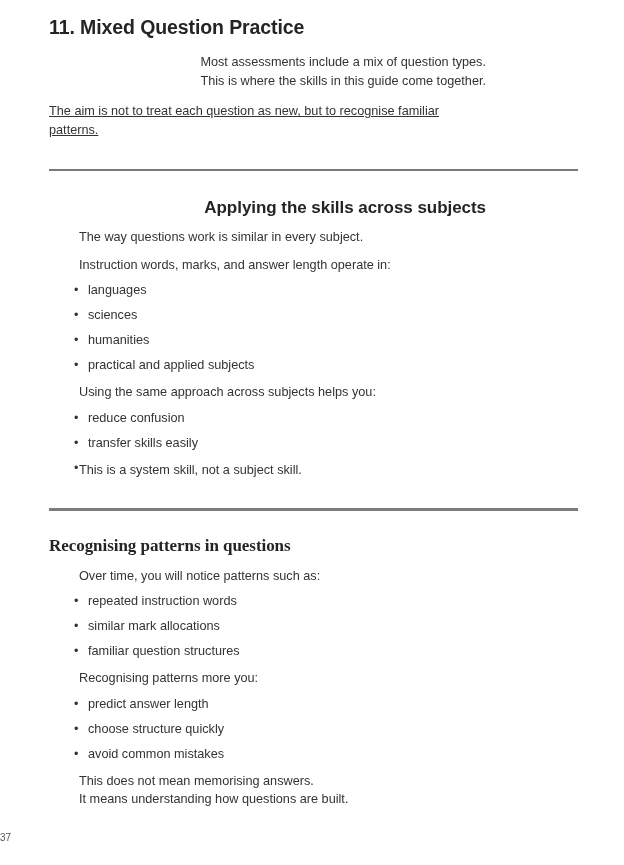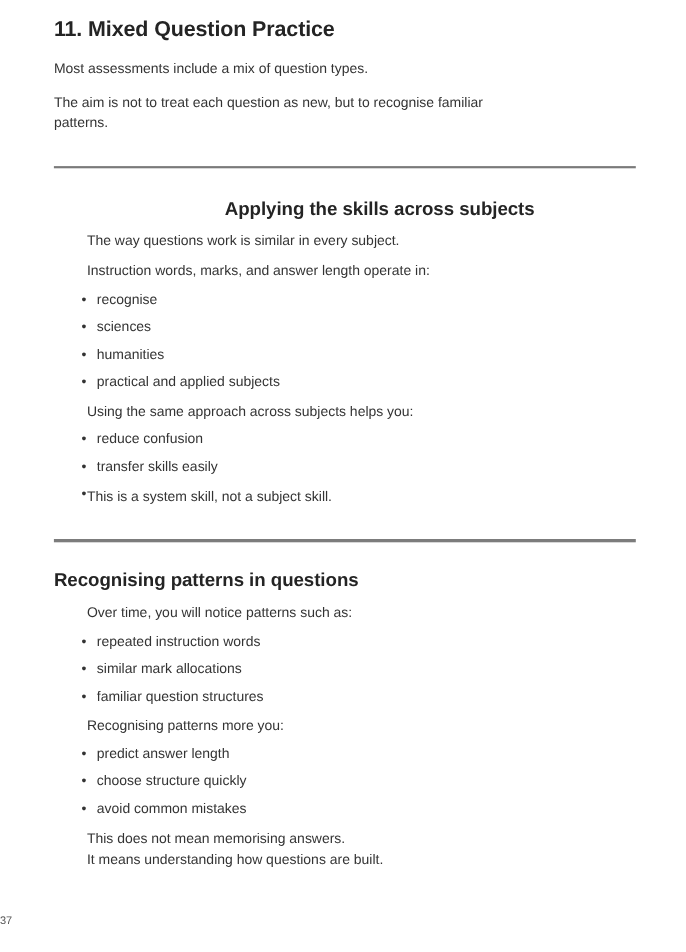--- a/index.html
+++ b/index.html
@@ -30,22 +30,22 @@
     color: #242424;
     letter-spacing: -0.1px;
     line-height: 1.3;
   }
   .para {
     margin: 0;
     font-size: 12.7px;
     line-height: 18.5px;
     color: #333333;
   }
-  .para.gap-lg { margin-top: 13px; }
-  .para.gap-md { margin-top: 12px; }
+  .para.gap-lg { margin-top: 13px; text-align: right; }
+  .para.gap-md { margin-top: 12px; text-decoration: underline; }
   .para.gap-sm { margin-top: 9px; margin-left: 30px; }
   .para em {
     font-style: italic;
   }
   .divider {
     border: 0;
     margin: 0;
     background: #7a7a7a;
     width: 529px;
     height: 2px;
@@ -58,21 +58,21 @@
   .divider-wrap-2 { padding-top: 29px; }
   .section-title {
     margin: 0;
     font-size: 17px;
     font-weight: bold;
     color: #242424;
     letter-spacing: -0.05px;
     line-height: 1.3;
   }
   .section-title.after-rule-1 { padding-top: 26px; text-align: right; }
-  .section-title.after-rule-2 { padding-top: 24px; }
+  .section-title.after-rule-2 { padding-top: 24px; font-family: Liberation Serif, serif; }
   .bullets {
     list-style: none;
     margin: 0;
     padding: 0;
   }
   .bullets.gap { margin-top: 7px; }
   .bullets li {
     position: relative;
     padding-left: 39px;
     font-size: 12.7px;
@@ -99,37 +99,38 @@
 </style>
 </head>
 <body>
 
 <div class="page">
 
   <h1 class="chapter-title">11. Mixed Question Practice</h1>
 
   <p class="para gap-lg">
     <span>Most assessments include a mix of question types.</span><br>
+    <span>This is where the skills in this guide come together.</span>
   </p>
 
   <p class="para gap-md">The aim is not to treat each question as new, but to recognise familiar patterns.</p>
 
   <div class="divider-wrap-1">
     <hr class="divider">
   </div>
 
   <h2 class="section-title after-rule-1">Applying the skills across subjects</h2>
 
   <p class="para gap-sm">The way questions work is similar in every subject.</p>
   <p class="para gap-sm">Instruction words, marks, and answer length operate in:</p>
 
   <ul class="bullets gap">
     <li>
       <span class="bullet-dot">•</span>
-      <span>recognise</span>
+      <span>languages</span>
     </li>
     <li>
       <span class="bullet-dot">•</span>
       <span>sciences</span>
     </li>
     <li>
       <span class="bullet-dot">•</span>
       <span>humanities</span>
     </li>
     <li>

